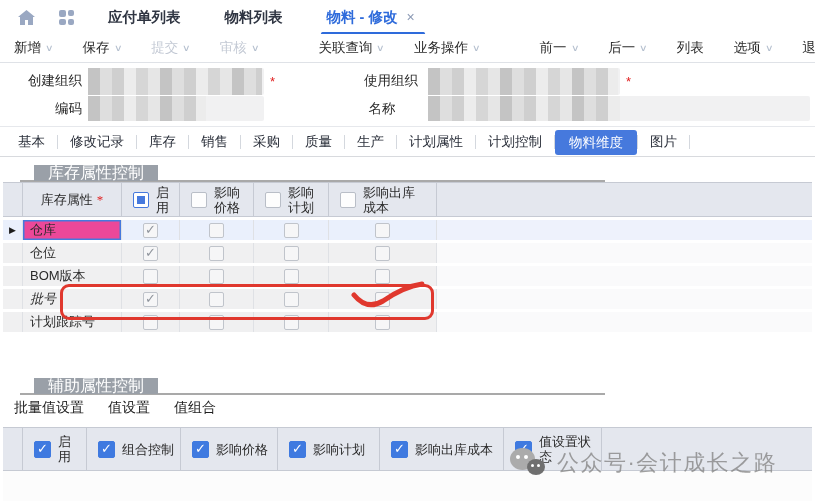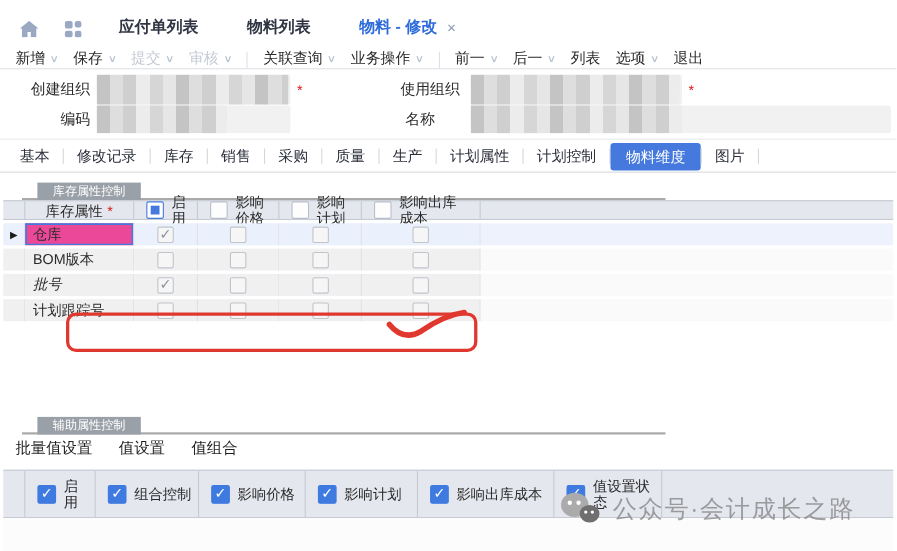--- a/index.html
+++ b/index.html
@@ -2,52 +2,52 @@
 <html><head>
 <meta charset="utf-8">
 <style>
   html,body{margin:0;padding:0;}
   body{
     width:815px;height:501px;position:relative;overflow:hidden;
     background:#fff;font-family:"Liberation Sans","DejaVu Sans",sans-serif;
     color:#2a2a2a;-webkit-font-smoothing:antialiased;
   }
   
-  .topbar{position:absolute;left:0;top:0;width:815px;height:34px;display:flex;align-items:flex-end;background:#fff;}
+  .topbar{position:absolute;left:0;top:0;width:815px;height:34px;display:flex;align-items:center;background:#fff;}
   .home-ic{margin-left:18px;width:17px;height:15px;color:#9aa8c2;}
   .grid-ic{margin-left:24px;width:15px;height:15px;display:grid;grid-template-columns:7px 6px;grid-template-rows:7px 6px;gap:2px;}
   .grid-ic span{background:#9aa8c2;border-radius:2px;}
   .ttabs{display:flex;margin-left:34px;}
   .ttab{position:relative;margin-right:44px;font-size:14.5px;font-weight:700;color:#2f3542;display:flex;align-items:center;cursor:default;}
   .ttab.active{color:#2e6bdb;}
   .ttab.active::after{content:"";position:absolute;left:-6px;right:-10px;bottom:-8px;height:3px;background:#2e6bdb;border-radius:2px;}
   .ttab .close{margin-left:9px;font-weight:400;font-size:14px;color:#8c9ab5;}
   
-  .toolbar{position:absolute;left:0;top:34px;width:815px;height:28px;display:flex;align-items:flex-end;border-bottom:1px solid #dfe2e7;background:#fff;}
+  .toolbar{position:absolute;left:0;top:34px;width:815px;height:28px;display:flex;align-items:center;border-bottom:1px solid #dfe2e7;background:#fff;gap:16px;}
   .titem{display:flex;align-items:center;margin-left:14px;font-size:13.5px;color:#2a2a2a;cursor:pointer;white-space:nowrap;}
   .titem.disabled{color:#c3c9d4;cursor:default;}
   .chev{margin-left:5px;font-size:9px;color:#b4bfce;transform:scaleX(1.3);}
   .tsep{width:1px;height:15px;background:#dde1e7;margin-left:14px;}
   
   .flabel{position:absolute;font-size:13.5px;color:#2a2a2a;text-align:right;width:72px;}
   .ffield{position:absolute;background:#f1f1f2;border-radius:2px;}
   .mosaic{position:absolute;left:0;top:0;bottom:0;
     background-image:
       repeating-linear-gradient(90deg,#c4c4c4 0 12px,#dedede 12px 24px,#cfcfcf 24px 36px,#ececec 36px 48px,#d6d6d6 48px 60px,#e6e6e6 60px 72px),
       repeating-linear-gradient(0deg,rgba(255,255,255,.5) 0 13px,rgba(0,0,0,.06) 13px 26px);}
   .req{color:#e02020;font-size:13px;position:absolute;}
   .panel-line{position:absolute;left:0;top:126px;width:815px;height:1px;background:#e6e8ec;}
   
   .tabstrip{position:absolute;left:0;top:128px;width:815px;height:29px;display:flex;align-items:center;border-bottom:1px solid #d8dade;padding-left:6px;box-sizing:border-box;}
   .stab{font-size:13.5px;color:#2a2f3a;padding:0 12px;height:24px;line-height:24px;white-space:nowrap;cursor:pointer;}
   .stab.active{background:#4679dd;color:#fff;border-radius:3px;height:25px;line-height:25px;padding:0 14px;}
   .vsep{width:1px;height:14px;background:#d4d8de;}
   
   .section-strip{position:absolute;left:20px;width:585px;height:16px;border-bottom:2px solid #a9a9a9;}
-  .section-tag{display:inline-block;height:16px;line-height:16px;padding:0 14px;background:#9aa0a8;color:#fff;font-size:11px;margin-left:14px;}
+  .section-tag{display:inline-block;height:16px;line-height:16px;padding:0 14px;background:#9aa0a8;color:#fff;font-size:16px;margin-left:14px;}
   
   .grid{position:absolute;left:3px;width:809px;}
   .ghead{display:flex;background:#e4e7ee;border-top:1px solid #c6cad3;border-bottom:1px solid #c6cad3;box-sizing:border-box;}
   .ghead .hc{border-right:1px solid #c6cad3;display:flex;align-items:center;box-sizing:border-box;}
   .hc.center{justify-content:center;}
   .hc .hlbl{font-size:13px;color:#2a2a2a;line-height:15px;}
   .hc .cbwrap{display:flex;align-items:center;padding-left:11px;}
   .hc .cbwrap .hlbl{margin-left:7px;}
   .trow{display:flex;height:20px;margin-top:3px;}
   .trow .c{background:#f0f0f1;border-right:1px solid #dfe1e5;display:flex;align-items:center;box-sizing:border-box;}
@@ -204,21 +204,21 @@
     <span class="vsep"></span>
   <span class="stab">图片</span>
     <span class="vsep"></span>
 </div>
 
 <div class="section-strip" style="top:164px;">
   <span class="section-tag">库存属性控制</span>
 </div>
 
 <div class="grid" style="top:182px;">
-  <div class="ghead" style="height:18px;">
+  <div class="ghead" style="height:35px;font-family:Liberation Serif, serif;">
     <div class="hc" style="width:20px;"></div>
     <div class="hc center" style="width:99px;">
       <span class="hlbl">库存属性</span>
         <span class="req" style="position:static;margin-left:4px;">*</span>
     </div>
     <div class="hc" style="width:58px;">
       <span class="cbwrap">
           <span class="cb ind checked"></span>
           <span class="hlbl" style="width:14px;">启用</span>
         </span>
@@ -257,20 +257,37 @@
       </div>
     <div class="c ctr" style="width:75px;">
         <span class="cb"></span>
       </div>
     <div class="c ctr" style="width:108px;">
         <span class="cb"></span>
       </div>
     <div class="c filler"></div>
   </div>
 
+  <div class="trow">
+    <div class="c ctr rowind" style="width:20px;"></div>
+    <div class="c name" style="width:99px;">仓位</div>
+    <div class="c ctr" style="width:58px;">
+        <span class="cb checked"></span>
+      </div>
+    <div class="c ctr" style="width:74px;">
+        <span class="cb"></span>
+      </div>
+    <div class="c ctr" style="width:75px;">
+        <span class="cb"></span>
+      </div>
+    <div class="c ctr" style="width:108px;">
+        <span class="cb"></span>
+      </div>
+    <div class="c filler"></div>
+  </div>
 
   <div class="trow">
     <div class="c ctr rowind" style="width:20px;"></div>
     <div class="c name" style="width:99px;">BOM版本</div>
     <div class="c ctr" style="width:58px;">
         <span class="cb"></span>
       </div>
     <div class="c ctr" style="width:74px;">
         <span class="cb"></span>
       </div>

